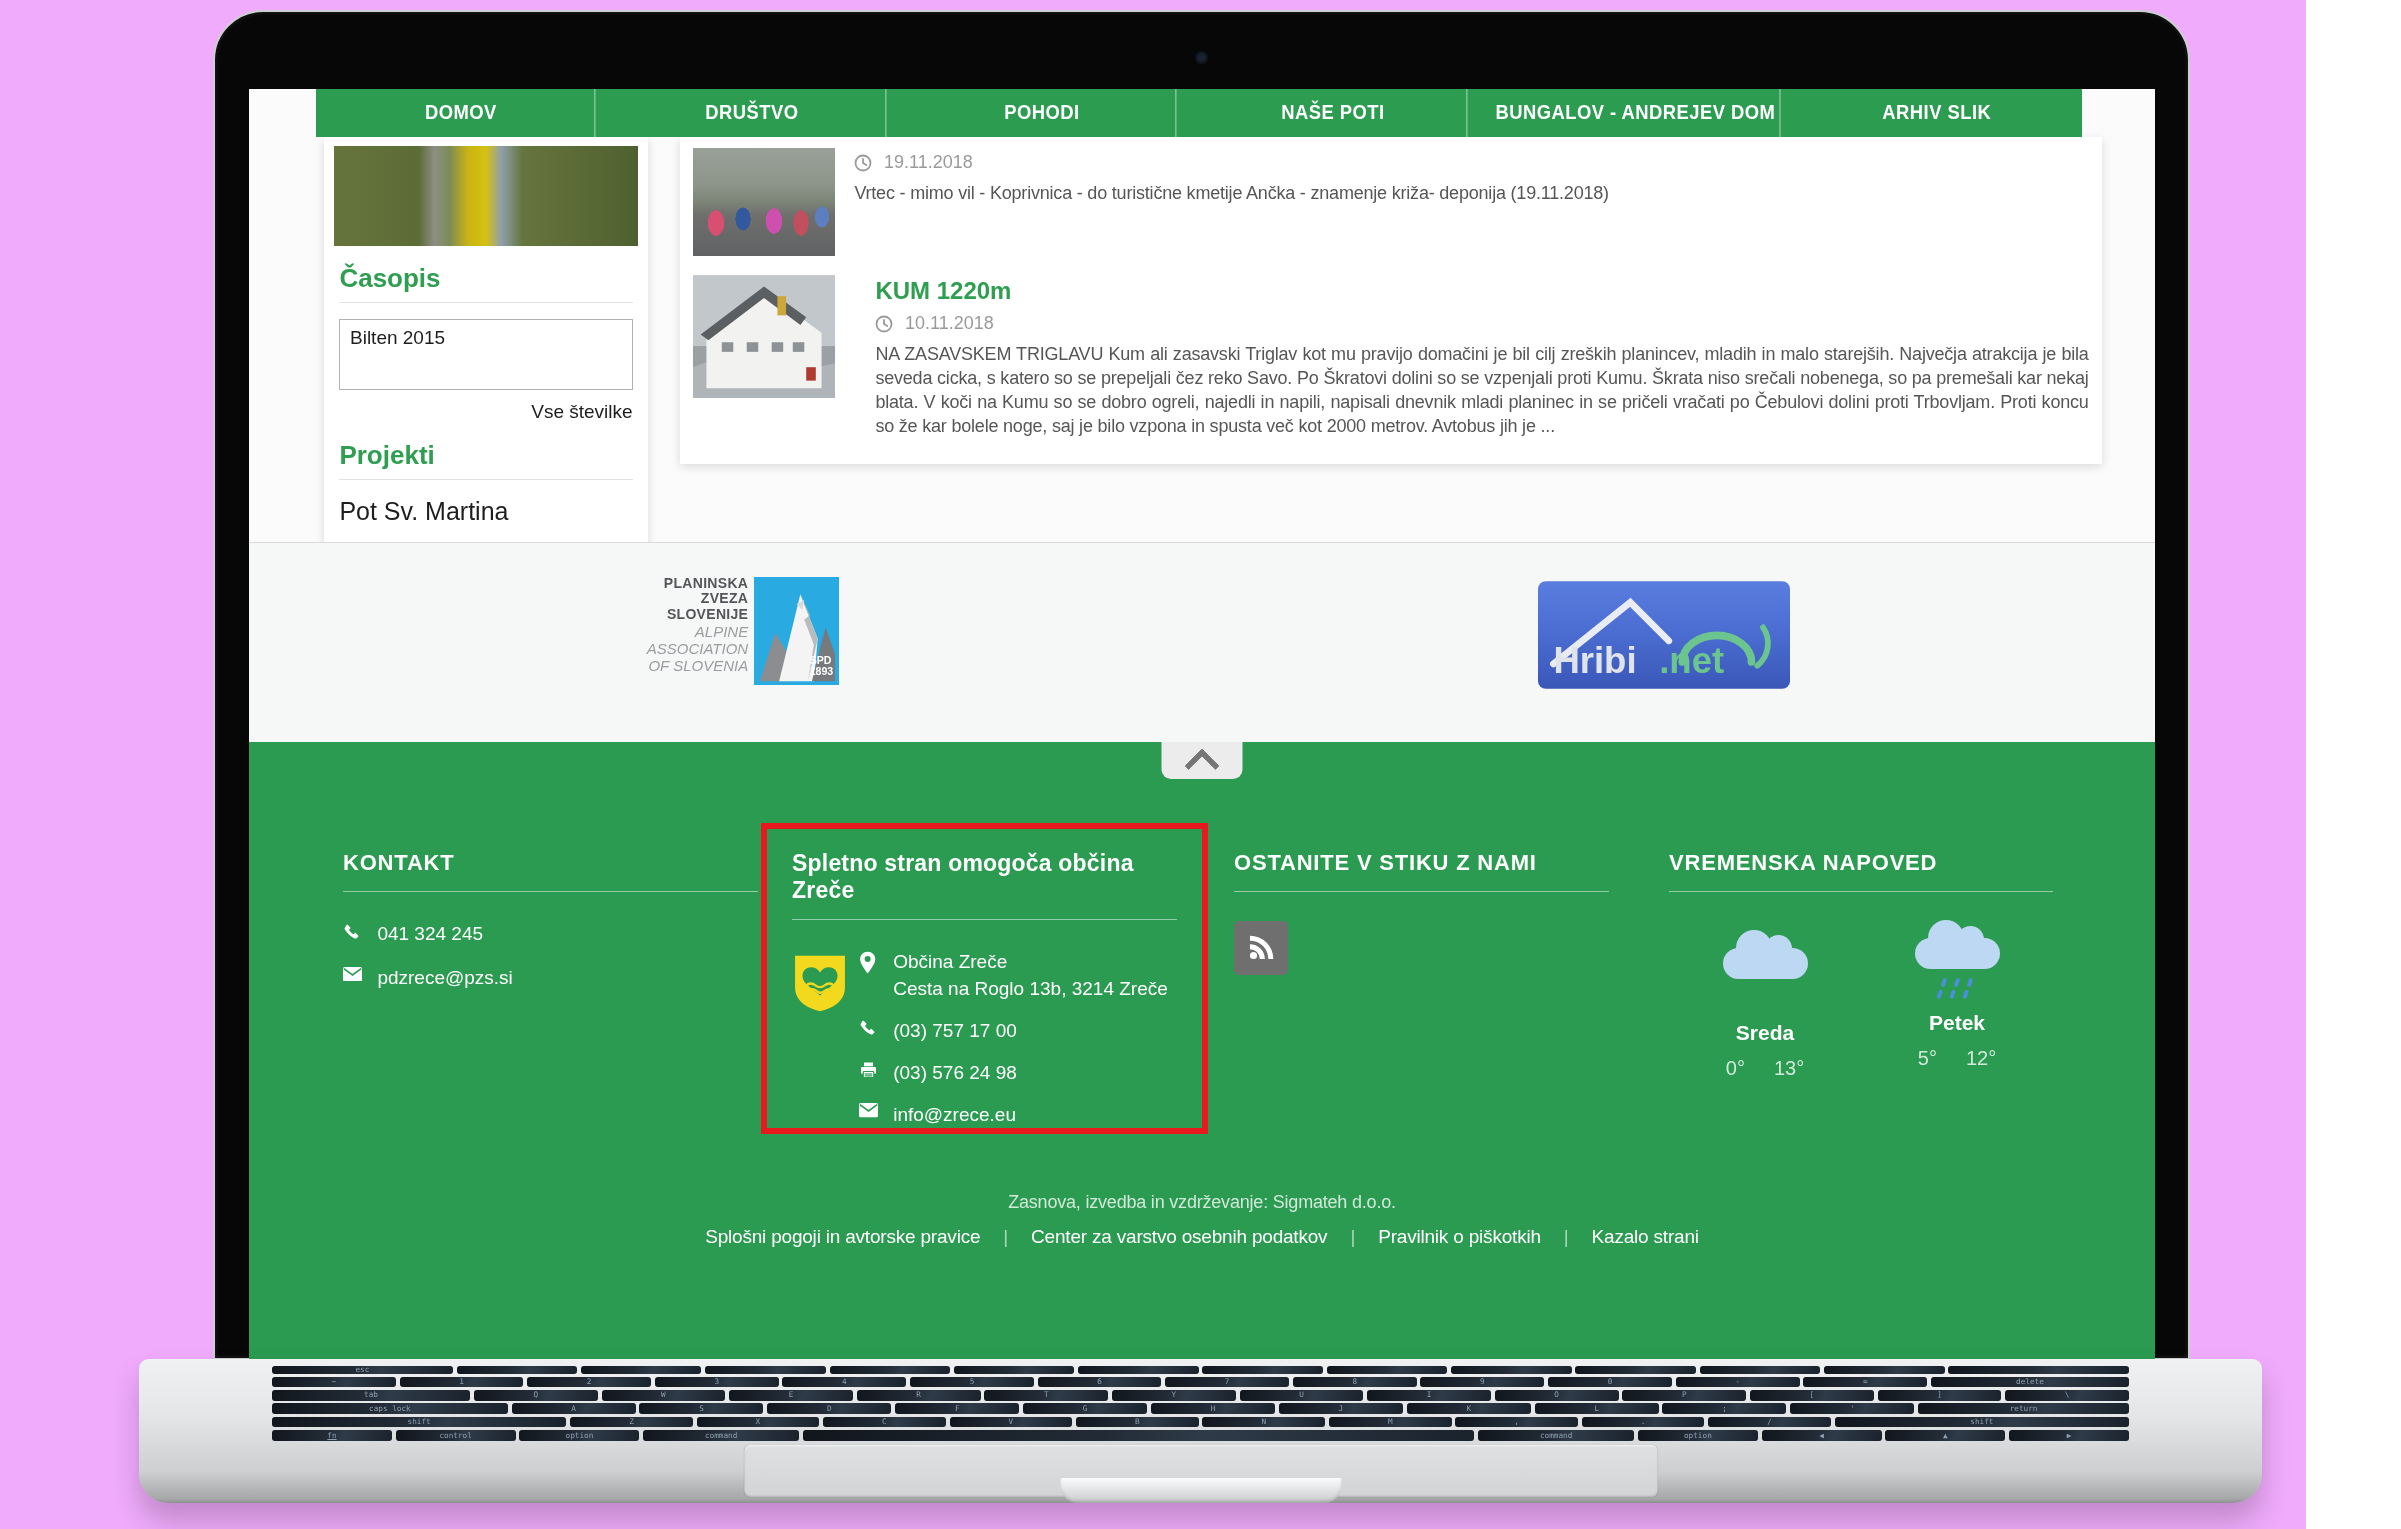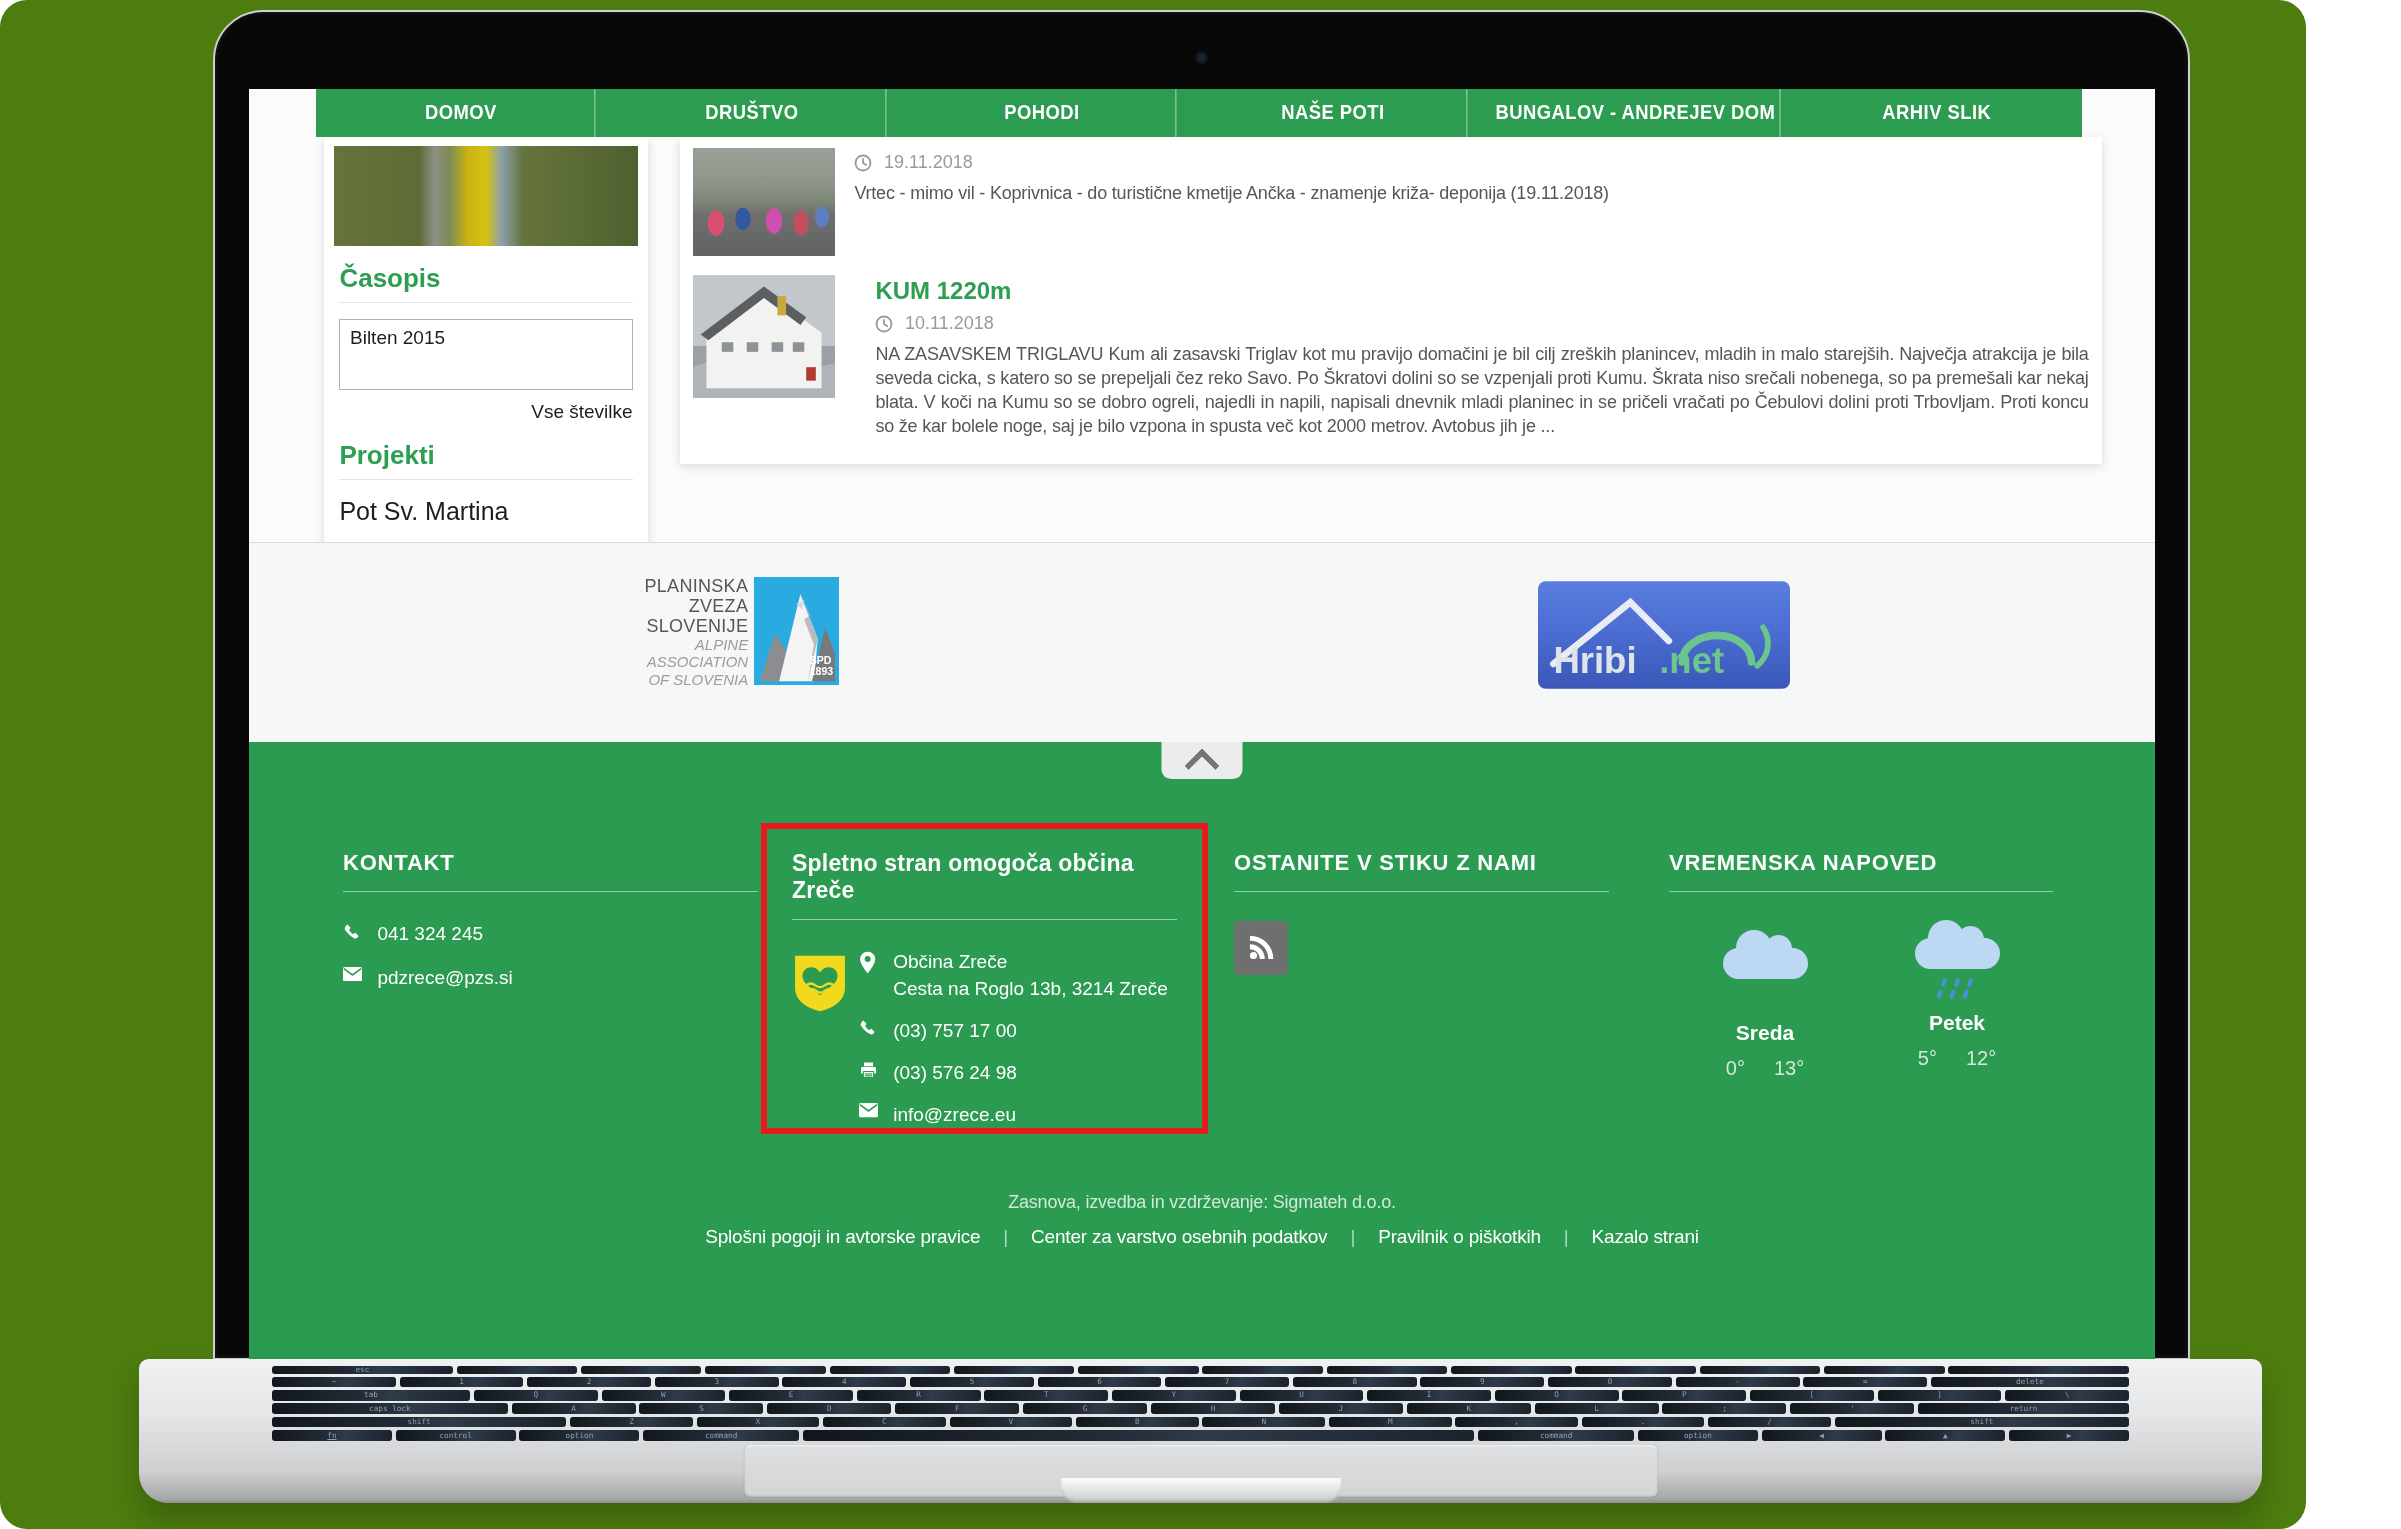--- a/index.html
+++ b/index.html
@@ -1,17 +1,17 @@
 <!DOCTYPE html>
 <html><head>
 <meta charset="utf-8">
 <style>
   html,body{margin:0;padding:0;background:#fff;}
-  #stage{position:relative;width:2306px;height:1529px;background:#4d7c0f;overflow:hidden;
-         font-family:"Liberation Sans","DejaVu Sans",sans-serif;border-radius:27px;}
+  #stage{position:relative;width:2306px;height:1529px;background:#f0abfc;overflow:hidden;
+         font-family:"Liberation Sans","DejaVu Sans",sans-serif;}
 
   
   .screen{position:absolute;left:213px;top:9.6px;width:1977px;height:1350px;
           background:#070708;border-radius:50px 50px 0 0;
           border:2.9px solid #cdd0d2;box-sizing:border-box;
           box-shadow:inset 0 0 5.8px rgba(255,255,255,.12);}
   .webcam{position:absolute;left:50%;top:40px;width:11.5px;height:11.5px;margin-left:-5.8px;
           border-radius:50%;background:#1a2430;box-shadow:inset 0 0 2.9px #000, 0 0 1.9px #2c3a46;}
   .viewport{position:absolute;left:34px;top:77px;width:1906px;height:1270px;
             background:#fbfbfb;overflow:hidden;}
@@ -71,21 +71,21 @@
       linear-gradient(180deg,#9aa198 0%,#8d9489 34%,#7d8878 48%,#6f6f6d 62%,#606264 100%);}
   .art-body{flex:1;min-width:0;}
   .art-title{color:#2e9e50;font-size:24px;font-weight:bold;margin:1.9px 0 7.7px;cursor:pointer;}
   .date-row{display:flex;align-items:center;gap:8.6px;color:#9a9a9a;font-size:18px;margin:3.8px 0 9.6px;}
   .excerpt{color:#565656;font-size:18px;line-height:1.33;text-align:justify;letter-spacing:-0.2px;}
 
   .logo-band{position:absolute;left:0;top:453px;width:100%;height:200px;
              background:#f6f7f7;border-top:1.9px solid #dadada;}
   .pzs-logo{position:absolute;left:386px;top:33px;width:204px;height:115px;display:flex;cursor:pointer;}
   .pzs-text{width:117px;text-align:right;padding-right:5.8px;}
-  .pzs-text .b{font-size:18px;font-weight:normal;color:#55565a;line-height:1.12;letter-spacing:0.3px;}
+  .pzs-text .b{font-size:14px;font-weight:bold;color:#55565a;line-height:1.12;letter-spacing:0.3px;}
   .pzs-text .i{font-size:15px;font-style:italic;color:#9b9da0;line-height:1.15;}
   .pzs-square{width:85px;height:108px;background:#29abe2;position:relative;margin-top:1.9px;}
   .hribi-logo{position:absolute;left:1289px;top:38px;width:252px;height:108px;cursor:pointer;}
 
   .footer{position:absolute;left:0;top:653px;width:100%;height:617px;background:#2b9b51;color:#fff;}
   .totop{position:absolute;left:50%;top:0;transform:translateX(-50%);width:81px;height:37px;
          background:#ececec;border-radius:0 0 9.6px 9.6px;cursor:pointer;
          display:flex;align-items:center;justify-content:center;}
   .totop .chev{width:19px;height:19px;border-left:6.7px solid #767676;border-top:6.7px solid #767676;
                transform:rotate(45deg) translate(3.8px,3.8px);border-radius:1.9px;}

